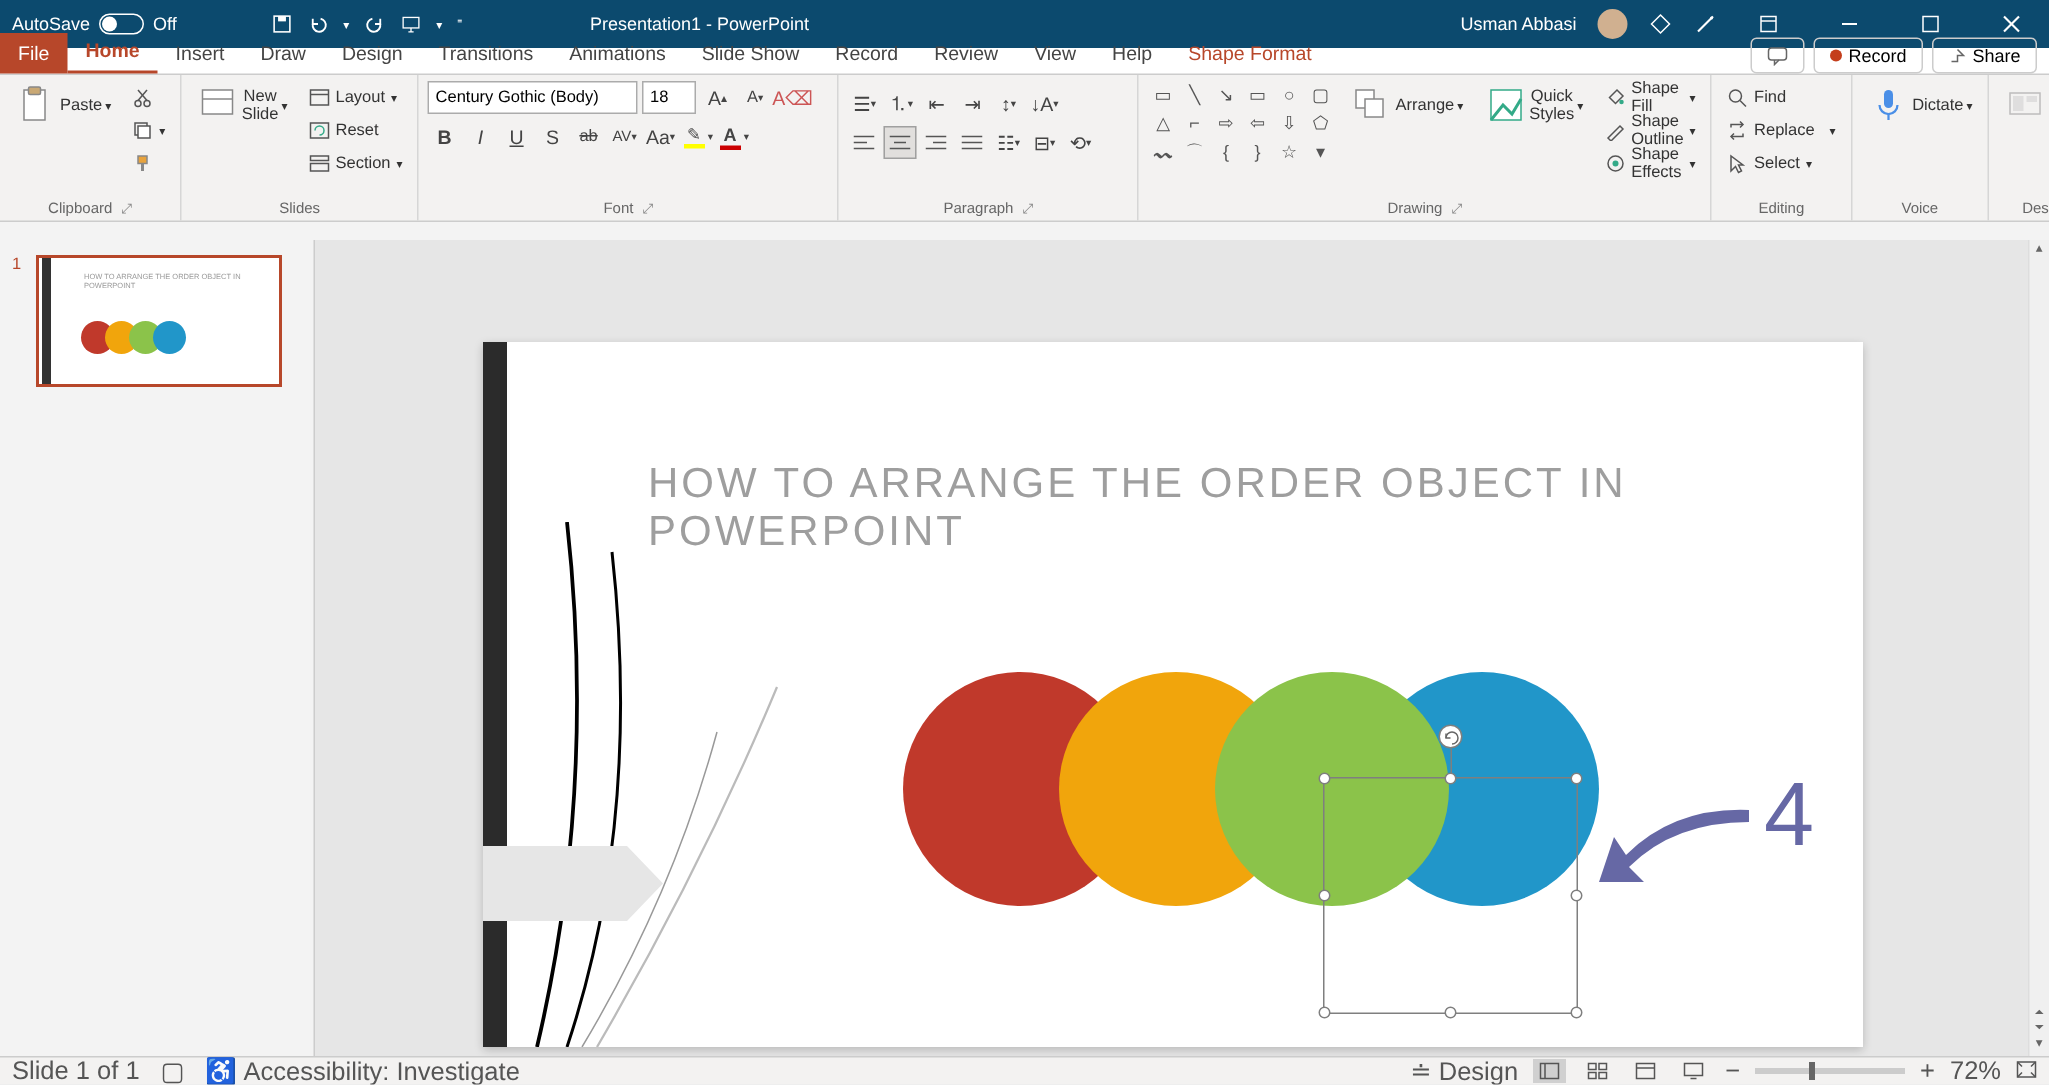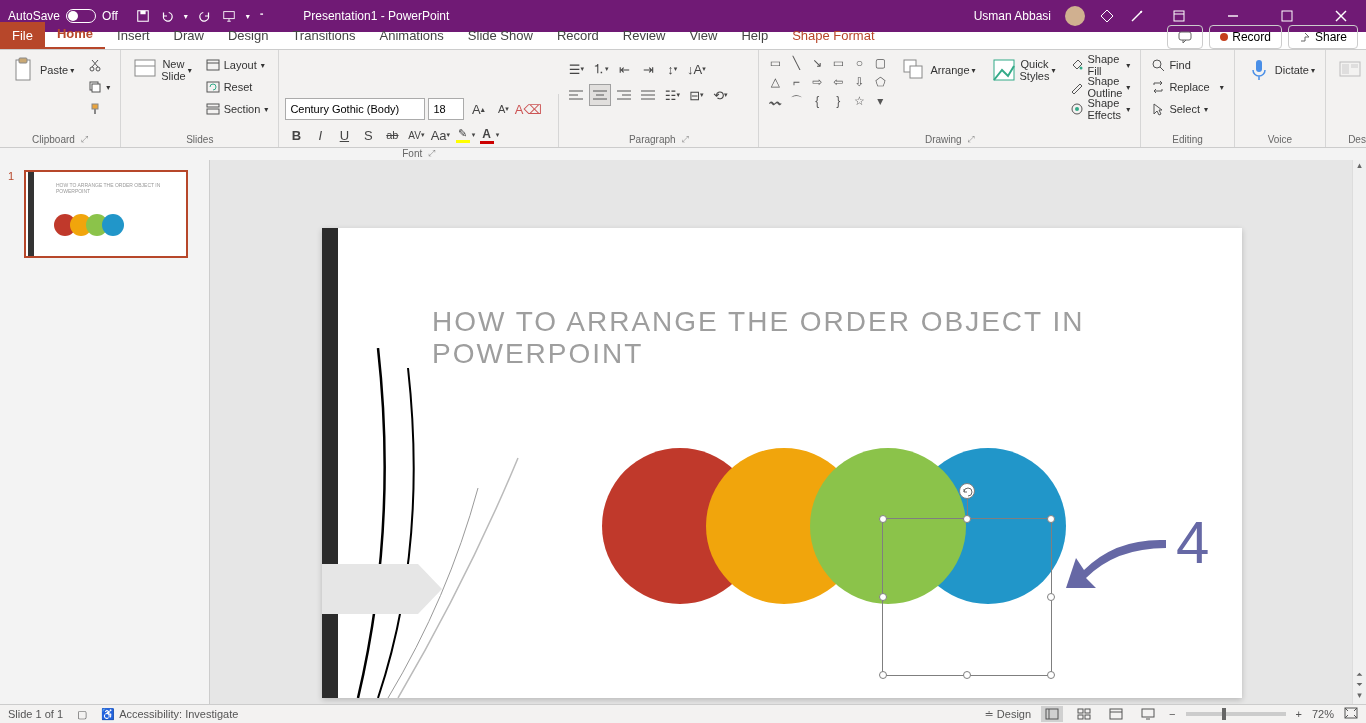--- a/index.html
+++ b/index.html
@@ -1,19 +1,19 @@
 <!DOCTYPE html>
 <html><head>
 <meta charset="utf-8">
 <style>
 * { box-sizing: border-box; margin: 0; padding: 0; font-family: "Segoe UI", Arial, sans-serif; }
 body { background: #f3f3f3; width: 1366px; height: 723px; overflow: hidden; position: relative; }
 
 
-.titlebar { height: 32px; background: #701a75; display: flex; align-items: center; color: #fff; font-size: 12px; }
+.titlebar { height: 32px; background: #0c4a6e; display: flex; align-items: center; color: #fff; font-size: 12px; gap: 45px; }
 .titlebar .autosave { display: flex; align-items: center; gap: 6px; padding: 0 8px; }
 .toggle { width: 30px; height: 14px; border: 1px solid #fff; border-radius: 8px; display: flex; align-items: center; padding: 1px; }
 .toggle .knob { width: 10px; height: 10px; border-radius: 50%; background: #fff; }
 .qat { display: flex; gap: 10px; padding: 0 10px; align-items: center; }
 .qat .ico { width: 14px; height: 14px; }
 .doc-title { flex: 0 0 auto; padding: 0 30px; }
 .search-box { width: 370px; height: 24px; background: #c96b51; display: flex; align-items: center; padding: 0 8px; gap: 6px; }
 .search-box input { background: transparent; border: none; color: #fff; font-size: 12px; outline: none; }
 .search-box input::placeholder { color: #fff; }
 .titlebar-right { margin-left: auto; display: flex; align-items: center; gap: 14px; padding-right: 5px; }
@@ -85,21 +85,21 @@
 .handle { position: absolute; width: 8px; height: 8px; background: #fff; border: 1px solid #7f7f7f; border-radius: 50%; }
 .h-tl { top: -4px; left: -4px; } .h-tm { top: -4px; left: 50%; margin-left: -4px; } .h-tr { top: -4px; right: -4px; }
 .h-ml { top: 50%; left: -4px; margin-top: -4px; } .h-mr { top: 50%; right: -4px; margin-top: -4px; }
 .h-bl { bottom: -4px; left: -4px; } .h-bm { bottom: -4px; left: 50%; margin-left: -4px; } .h-br { bottom: -4px; right: -4px; }
 .rotate-handle { position: absolute; top: -36px; left: 50%; margin-left: -8px; width: 16px; height: 16px; border: 1px solid #7f7f7f; border-radius: 50%; background: #fff; }
 .rotate-line { position: absolute; top: -20px; left: 50%; width: 1px; height: 18px; background: #7f7f7f; }
 .big-arrow { position: absolute; left: 744px; top: 310px; }
 .big-4 { position: absolute; left: 854px; top: 280px; font-size: 60px; color: #6668a5; font-weight: 500; }
 
 
-.statusbar { position: absolute; bottom: 0; left: 0; right: 0; height: 19px; background: #f3f2f1; border-top: 1px solid #ccc; display: flex; align-items: center; font-size: 11px; color: #555; padding: 0 8px; gap: 14px; }
+.statusbar { position: absolute; bottom: 0; left: 0; right: 0; height: 19px; background: #f3f2f1; border-top: 1px solid #ccc; display: flex; align-items: center; font-size: 17px; color: #555; padding: 0 8px; gap: 14px; }
 .statusbar .right { margin-left: auto; display: flex; align-items: center; gap: 10px; }
 .view-btn { width: 22px; height: 16px; display: flex; align-items: center; justify-content: center; cursor: pointer; }
 .view-btn.active { background: #d0d0d0; }
 .zoom-slider { width: 100px; height: 4px; background: #ccc; position: relative; }
 .zoom-slider .thumb { position: absolute; left: 36px; top: -4px; width: 4px; height: 12px; background: #666; }
 </style>
 </head>
 <body>
 
 <div class="titlebar">
@@ -278,21 +278,21 @@
             <span>Section</span>
             <span style="font-size:8px;">▾</span>
           </div>
       </div>
     </div>
     <div class="group-label">
         <span>Slides</span>
       </div>
   </div>
 
-  <div class="group" style="min-width:280px;margin-top:44px;">
+  <div class="group" style="min-width:280px;">
     <div>
       <div class="font-row">
         <input class="font-name" value="Century Gothic (Body)" style="">
         <input class="font-size" value="18" style="">
         <div class="fmt-btn" style="font-size:13px;">A<sup style="font-size:8px;">▴</sup></div>
         <div class="fmt-btn" style="font-size:11px;">A<sup style="font-size:7px;">▾</sup></div>
         <div class="fmt-btn" style="color:#c55;">A⌫</div>
       </div>
       <div class="fmt-row">
         <div class="fmt-btn bold">B</div>

